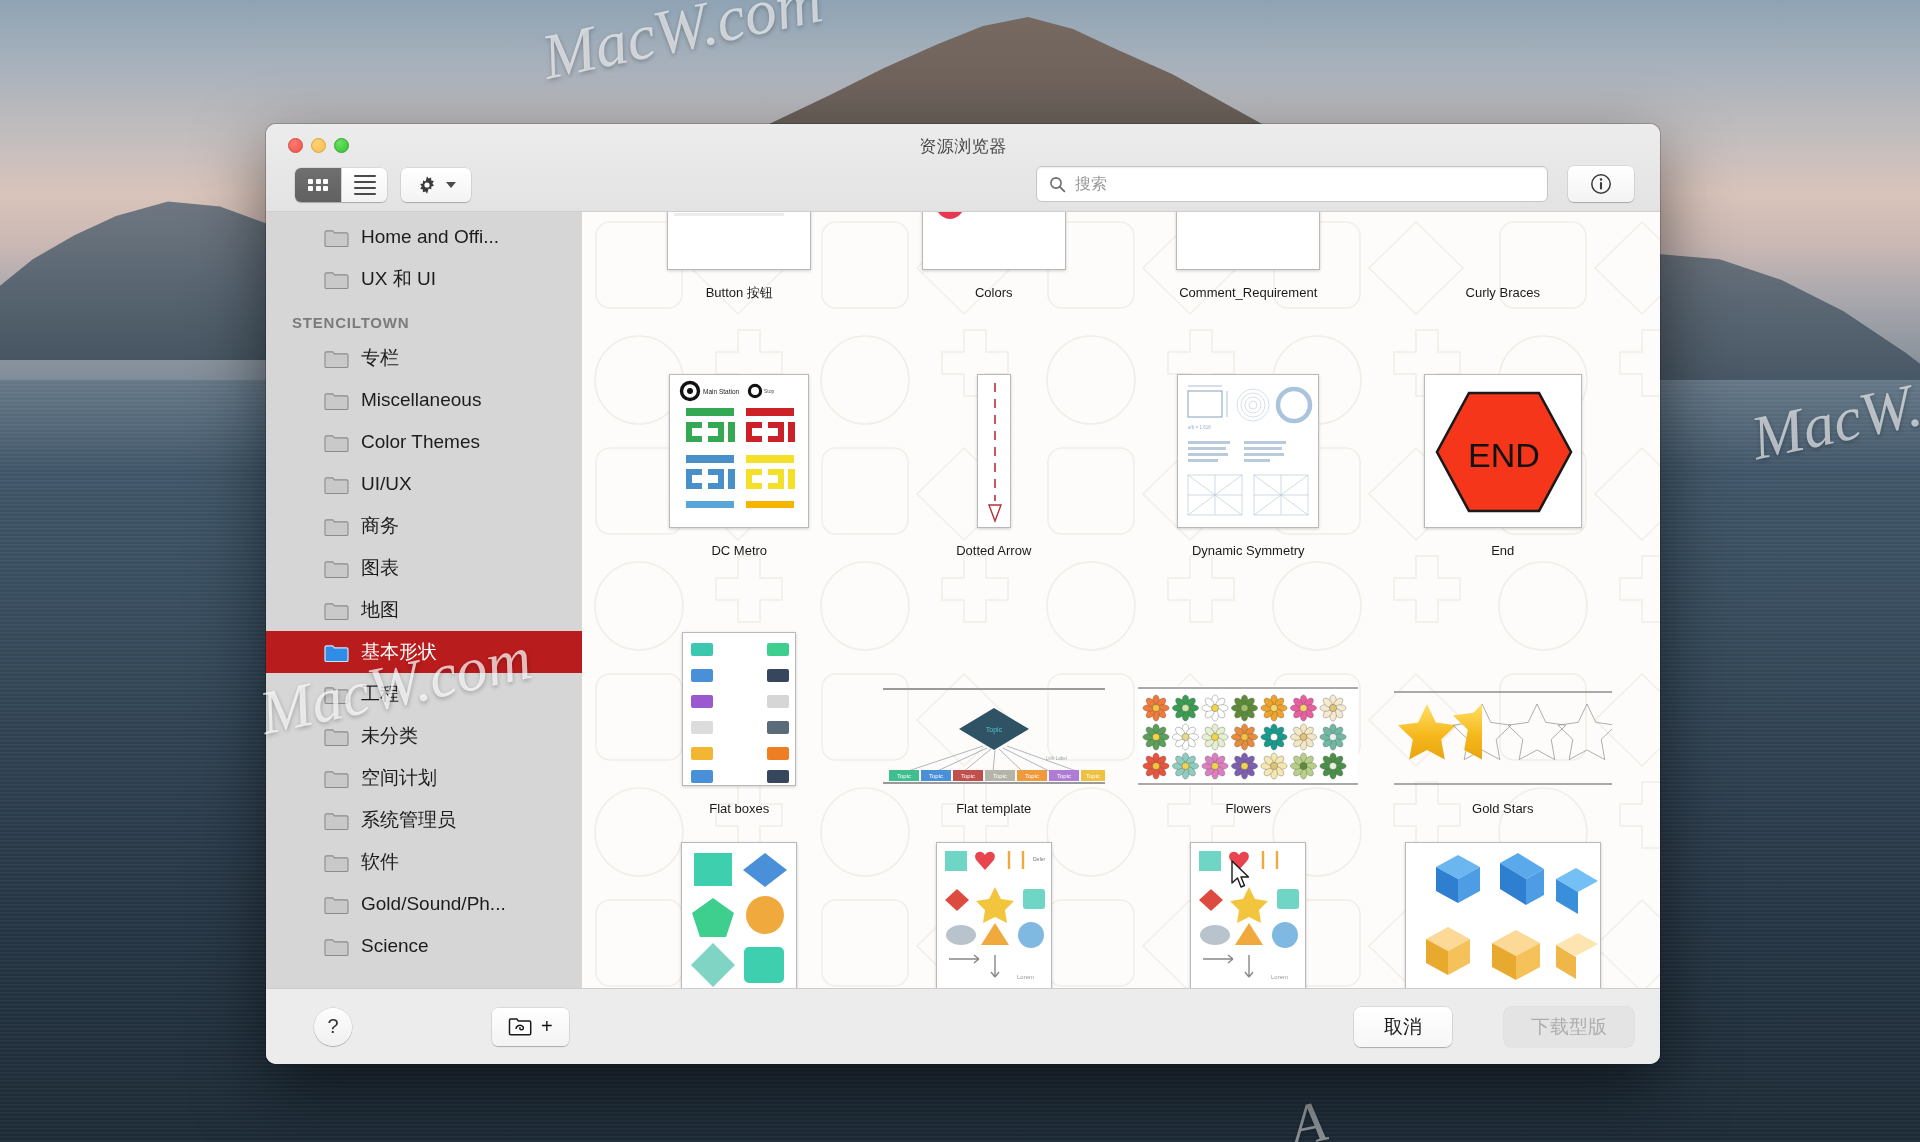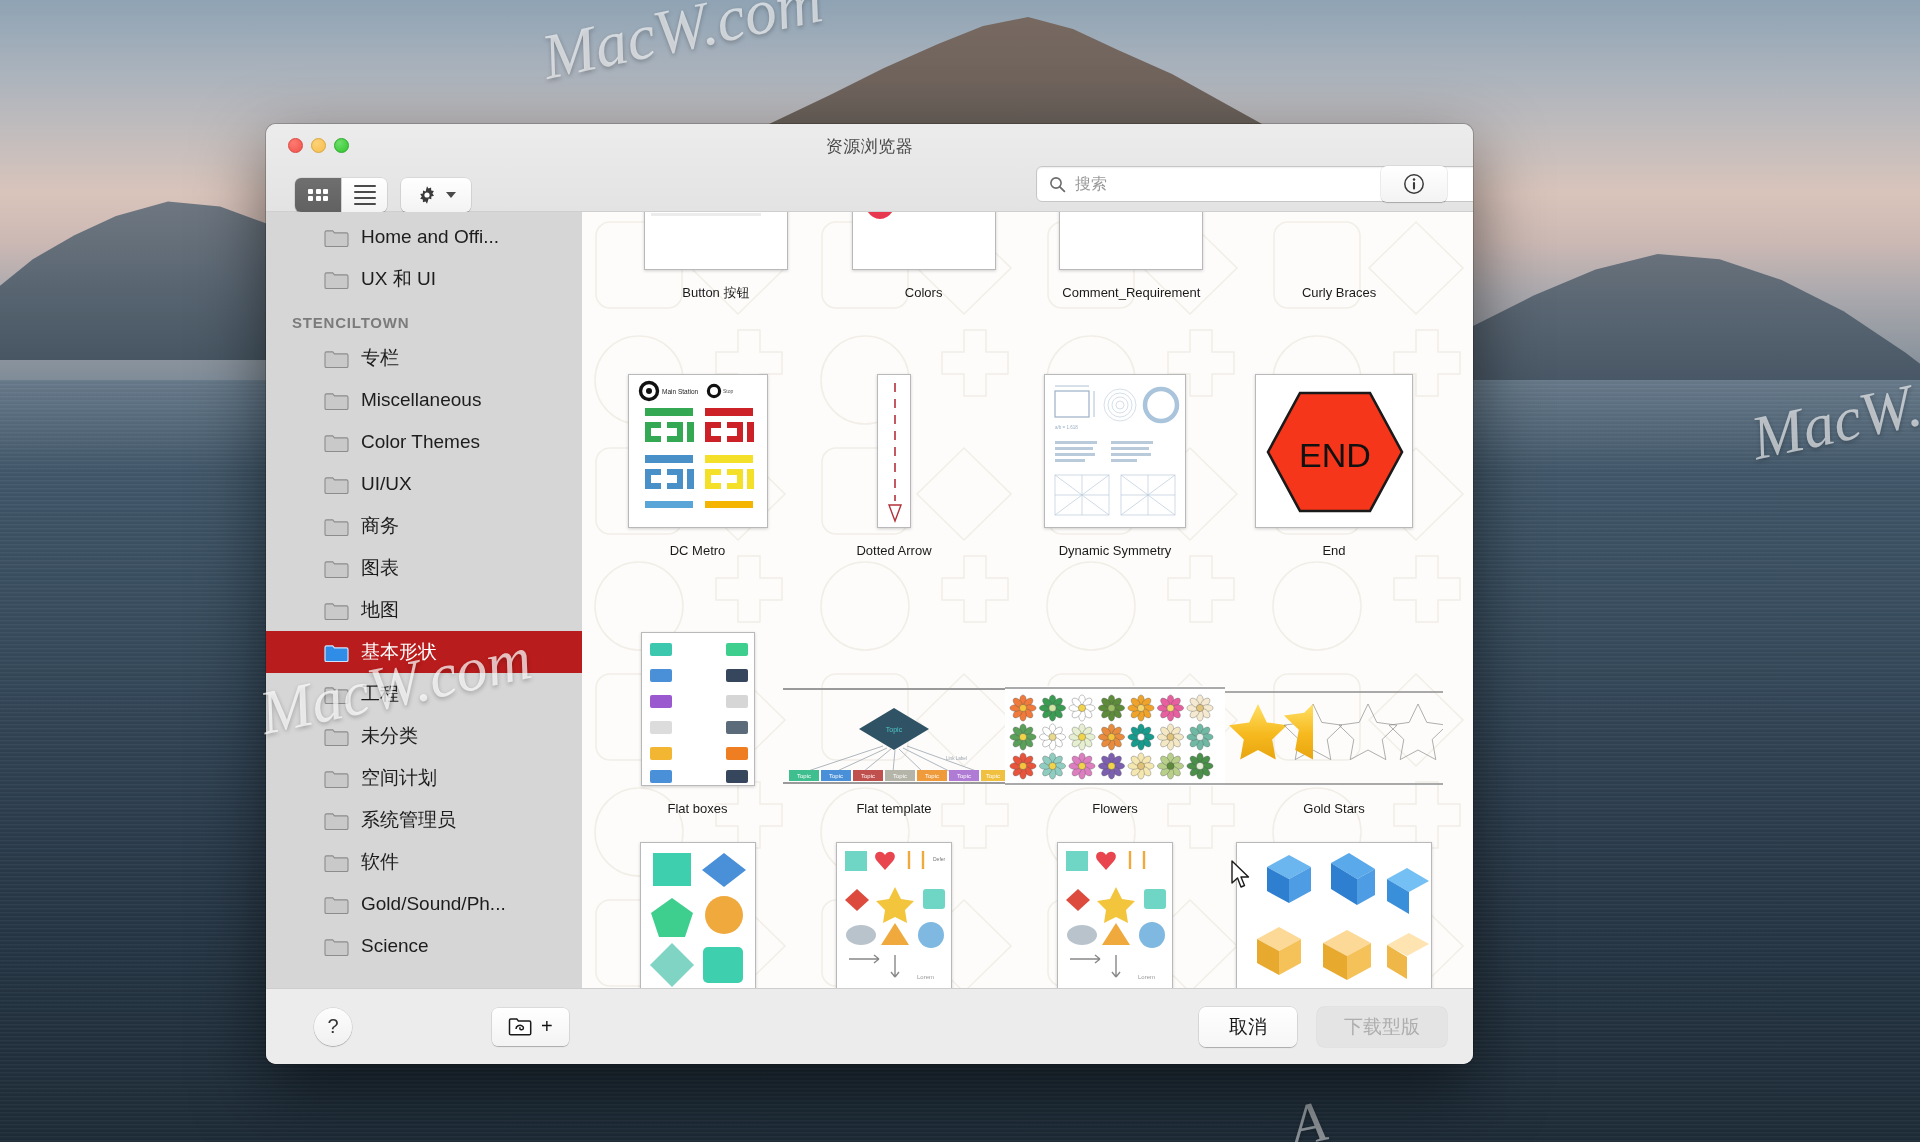--- a/index.html
+++ b/index.html
@@ -76,21 +76,21 @@
   #wm-right { right: -60px; top: 380px; font-size: 62px; transform: rotate(-12deg); }
   #wm-mid { left: 258px; top: 650px; font-size: 62px; transform: rotate(-12deg);
             color: rgba(255,255,255,.72); }
   #wm-bottom { left: 1290px; top: 1090px; font-size: 58px; transform: rotate(-12deg);
             color: rgba(255,255,255,.5); }
 
   
   #window {
     position: absolute;
     left: 266px; top: 124px;
-    width: 1207px; height: 940px;
+    width: 1394px; height: 940px;
     background: #ececec;
     border-radius: 10px;
     box-shadow: 0 26px 70px rgba(0,0,0,.55), 0 0 0 1px rgba(0,0,0,.18);
     overflow: hidden;
     display: flex; flex-direction: column;
   }
 
   
   #titlebar {
     height: 88px; flex: 0 0 88px;
@@ -110,21 +110,21 @@
   #window-title {
     position: absolute; left: 0; right: 0; top: 11px;
     text-align: center;
     font-size: 17px; color: #4a4a4a; letter-spacing: .5px;
   }
 
   
   #toolbar {
     position: absolute; left: 0; right: 0; top: 34px;
     height: 54px;
-    display: flex; align-items: flex-end; padding: 0 29px;
+    display: flex; align-items: center; padding: 0 29px;
   }
   .seg-group {
     display: flex; border-radius: 6px; overflow: hidden;
     box-shadow: 0 1px 1px rgba(0,0,0,.22), 0 0 0 .5px rgba(0,0,0,.12);
     height: 34px;
   }
   .seg {
     width: 46px; height: 34px;
     display: flex; align-items: center; justify-content: center;
     background: linear-gradient(to bottom,#ffffff,#f3f3f3);
@@ -258,21 +258,21 @@
   }
   .btn {
     height: 40px; min-width: 98px; padding: 0 20px;
     border-radius: 7px; font-size: 19px;
     display:flex; align-items:center; justify-content:center;
   }
   #cancel-btn {
     background: linear-gradient(to bottom,#ffffff,#f6f6f6);
     color: #1a1a1a;
     box-shadow: 0 1px 1px rgba(0,0,0,.22), 0 0 0 .5px rgba(0,0,0,.15);
-    position:absolute; right: 176px;
+    position:absolute; right: 208px;
   }
   #download-btn {
     background: #e4e4e4; color: #aeaeae;
     box-shadow: 0 0 0 .5px rgba(0,0,0,.08);
     position:absolute; right: 26px; min-width: 130px;
   }
 
   
   #cursor { position: absolute; left: 648px; top: 648px; z-index: 50; }
 </style>

